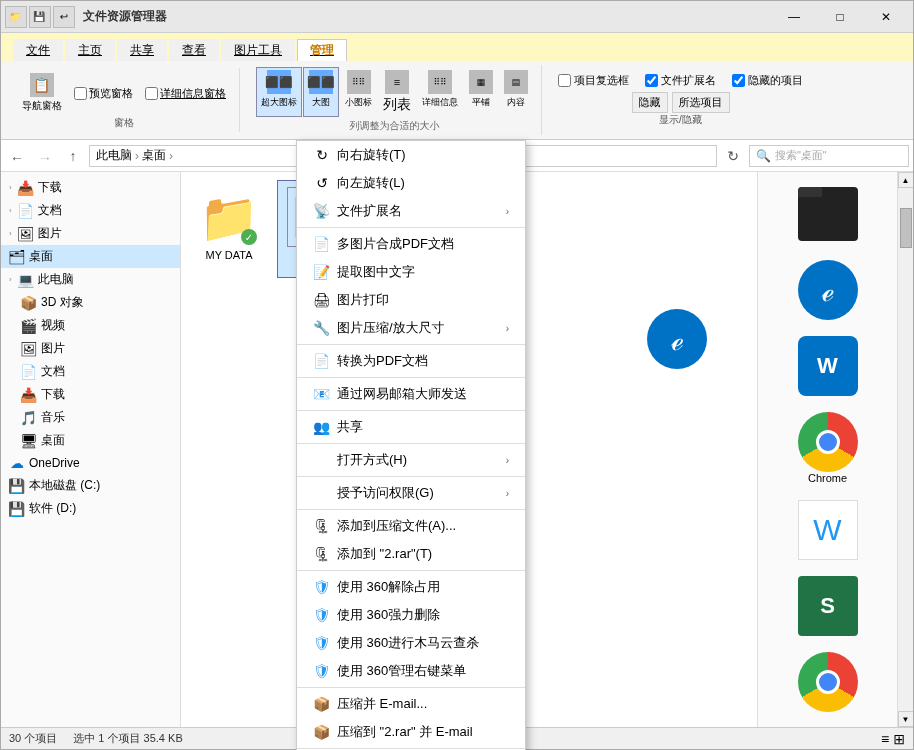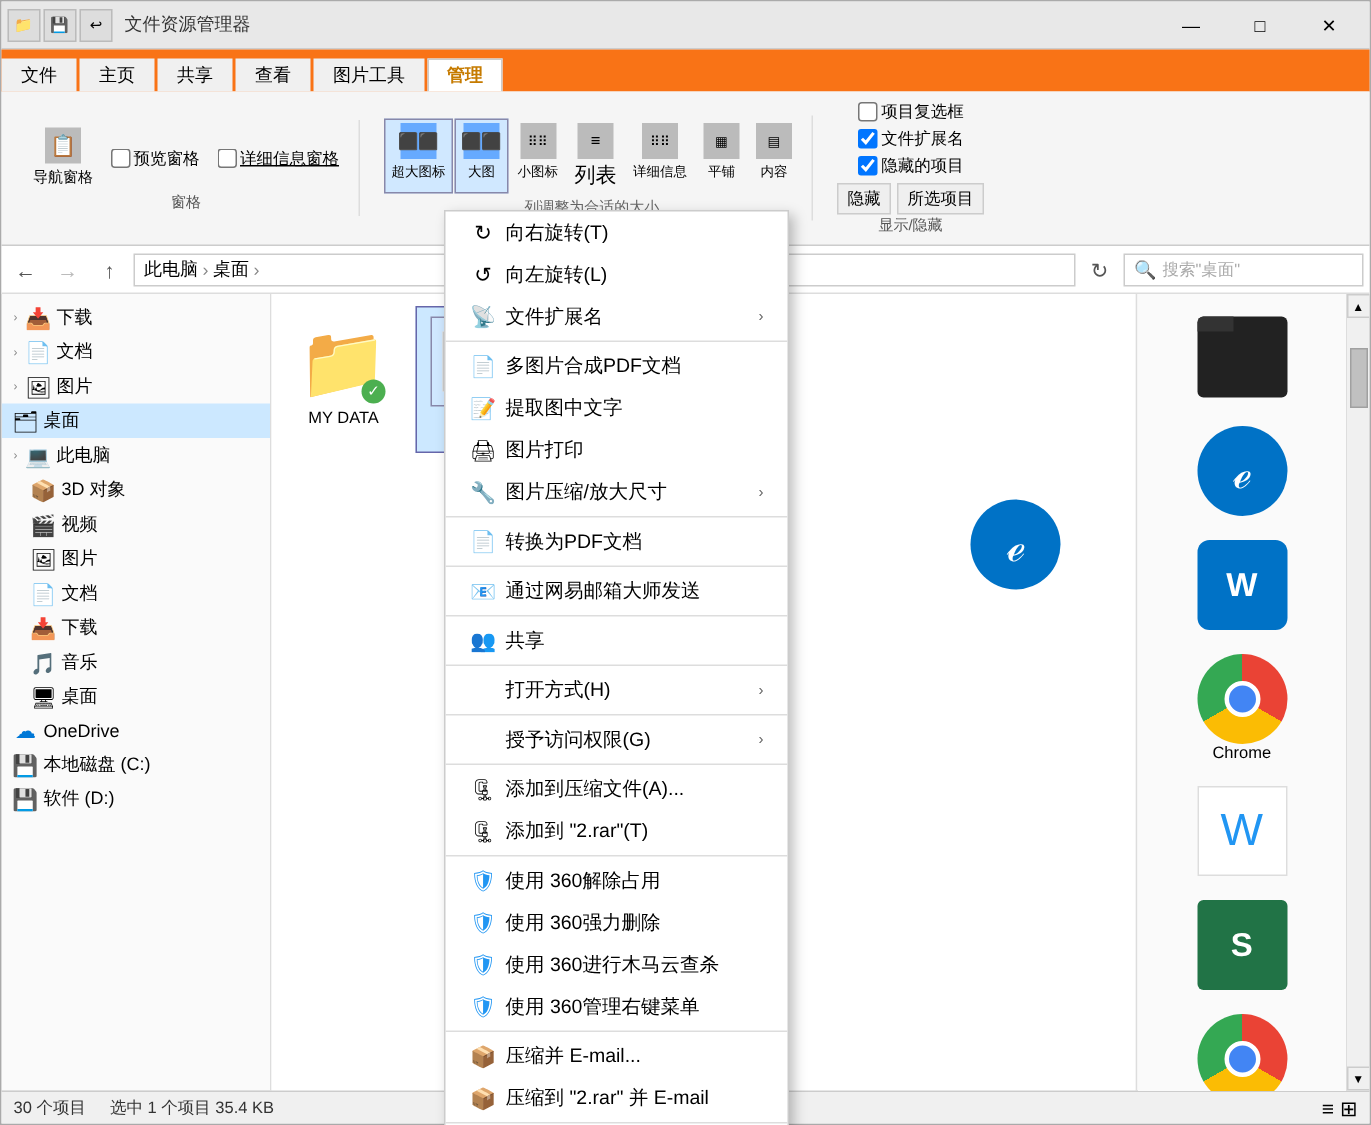--- a/index.html
+++ b/index.html
@@ -54,22 +54,23 @@
       background: transparent;
       border: none;
       cursor: pointer;
       display: flex; align-items: center; justify-content: center;
       font-size: 12px;
     }
     .ribbon-tabs {
       display: flex;
       height: 28px;
       align-items: flex-end;
-      padding: 0 0;
-      background: #f97316;
+      padding: 0 12px;
+      background: #fef9c3;
+      text-decoration: underline;
     }
     .ribbon-tab {
       padding: 4px 12px;
       font-size: 12px;
       cursor: pointer;
       border: 1px solid transparent;
       border-bottom: none;
       background: #f0f0f0;
       margin-right: 2px;
       height: 22px;
@@ -341,21 +342,21 @@
 <body>
 
 <div class="window">
 
   <div class="title-bar">
     <div class="title-bar-icons">
       <div class="title-bar-icon">📁</div>
       <div class="title-bar-icon">💾</div>
       <div class="title-bar-icon">↩</div>
     </div>
-    <span style="font-size:12px; color:#333;">文件资源管理器</span>
+    <span style="font-size:12px; color:#333;font-weight:bold;">文件资源管理器</span>
     <div class="window-controls">
       <button class="win-btn">—</button>
       <button class="win-btn">□</button>
       <button class="win-btn close">✕</button>
     </div>
   </div>
 
   <div class="ribbon-tabs">
     <div class="ribbon-tab">文件</div>
     <div class="ribbon-tab">主页</div>
@@ -415,21 +416,21 @@
           <div class="ribbon-btn-icon" style="font-size:9px;">▤</div>
           <span style="font-size:9px;">内容</span>
         </button>
       </div>
       <div style="display:flex; align-items:center; gap:2px; font-size:10px; color:#666; margin-top:2px;">
         <span>列调整为合适的大小</span>
       </div>
     </div>
 
     <div class="ribbon-group" style="border-right:none;">
-      <div style="display:flex; flex-direction:column; gap:3px;">
+      <div style="display:flex; flex-direction:row; gap:16px;">
         <label style="display:flex; align-items:center; gap:3px; font-size:11px;">
           <input type="checkbox" style=""> 项目复选框
         </label>
         <label style="display:flex; align-items:center; gap:3px; font-size:11px;">
           <input type="checkbox" checked="" style=""> 文件扩展名
         </label>
         <label style="display:flex; align-items:center; gap:3px; font-size:11px;">
           <input type="checkbox" checked="" style=""> 隐藏的项目
         </label>
       </div>

